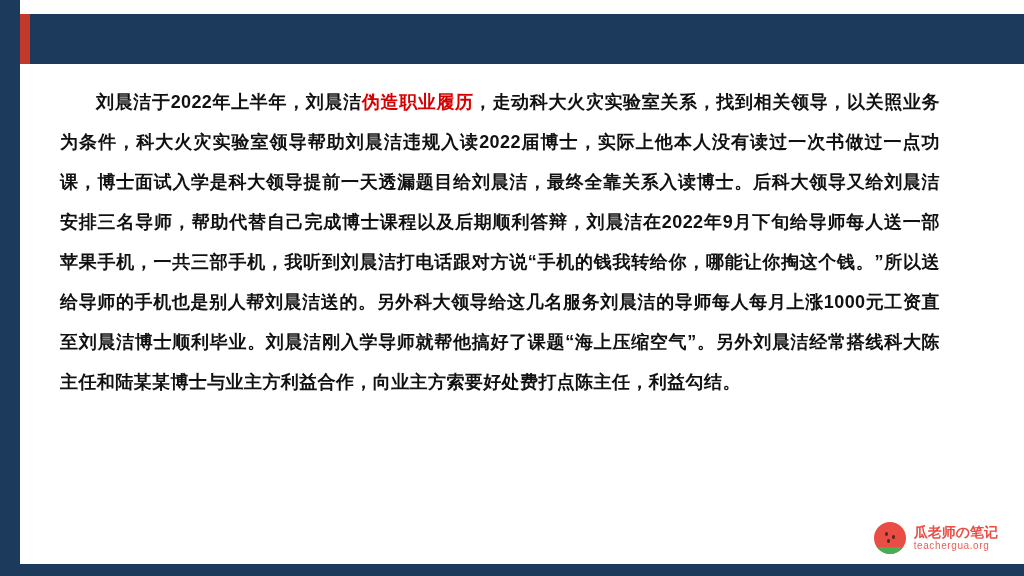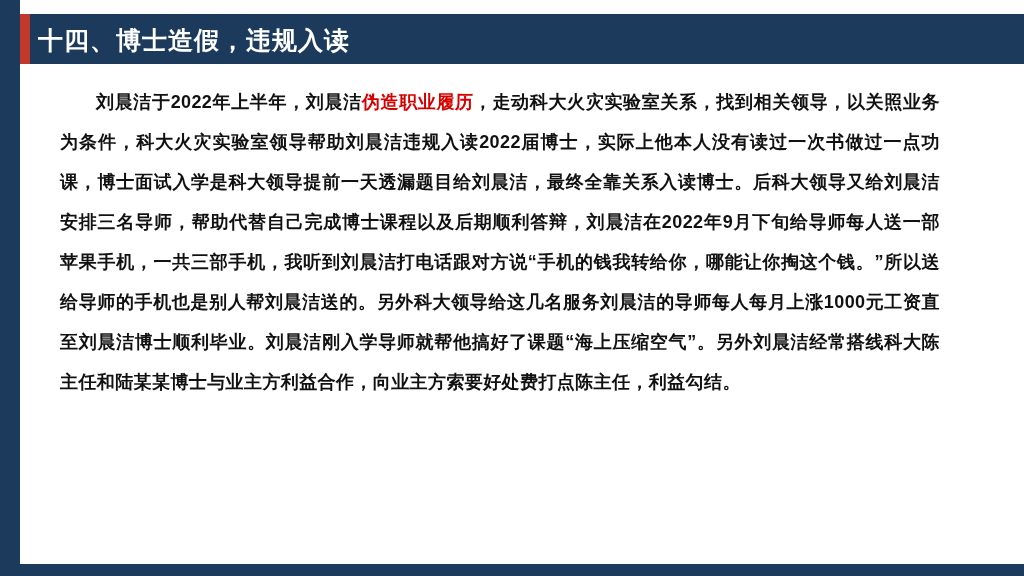--- a/index.html
+++ b/index.html
@@ -145,22 +145,32 @@
 </style>
 </head>
 <body>
 
 <div class="slide">
 
   <div class="left-bar"></div>
 
   <div class="header-band"></div>
   <div class="header-accent"></div>
-  <div class="header-title">十四、博士造假，违规入读</div>
 
   <div class="body-wrap">
     <p class="para"><span>刘晨洁于2022年上半年，刘晨洁</span><span class="hl">伪造职业履历</span><span>，走动科大火灾实验室关系，找到相关领导，以关照业务为条件，科大火灾实验室领导帮助刘晨洁违规入读2022届博士，实际上他本人没有读过一次书做过一点功课，博士面试入学是科大领导提前一天透漏题目给刘晨洁，最终全靠关系入读博士。后科大领导又给刘晨洁安排三名导师，帮助代替自己完成博士课程以及后期顺利答辩，刘晨洁在2022年9月下旬给导师每人送一部苹果手机，一共三部手机，我听到刘晨洁打电话跟对方说“手机的钱我转给你，哪能让你掏这个钱。”所以送给导师的手机也是别人帮刘晨洁送的。另外科大领导给这几名服务刘晨洁的导师每人每月上涨1000元工资直至刘晨洁博士顺利毕业。刘晨洁刚入学导师就帮他搞好了课题“海上压缩空气”。另外刘晨洁经常搭线科大陈主任和陆某某博士与业主方利益合作，向业主方索要好处费打点陈主任，利益勾结。</span></p>
   </div>
 
+  <div class="watermark">
+    <div class="melon">
+      <span class="seed" style="left:11px; top:10px;"></span>
+      <span class="seed" style="left:18px; top:13px;"></span>
+      <span class="seed" style="left:13px; top:17px;"></span>
+    </div>
+    <div class="wm-text">
+      <span class="wm-main">瓜老师の笔记</span>
+      <span class="wm-sub">teachergua.org</span>
+    </div>
+  </div>
 
   <div class="bottom-band"></div>
 
 </div>
 
 </body></html>

